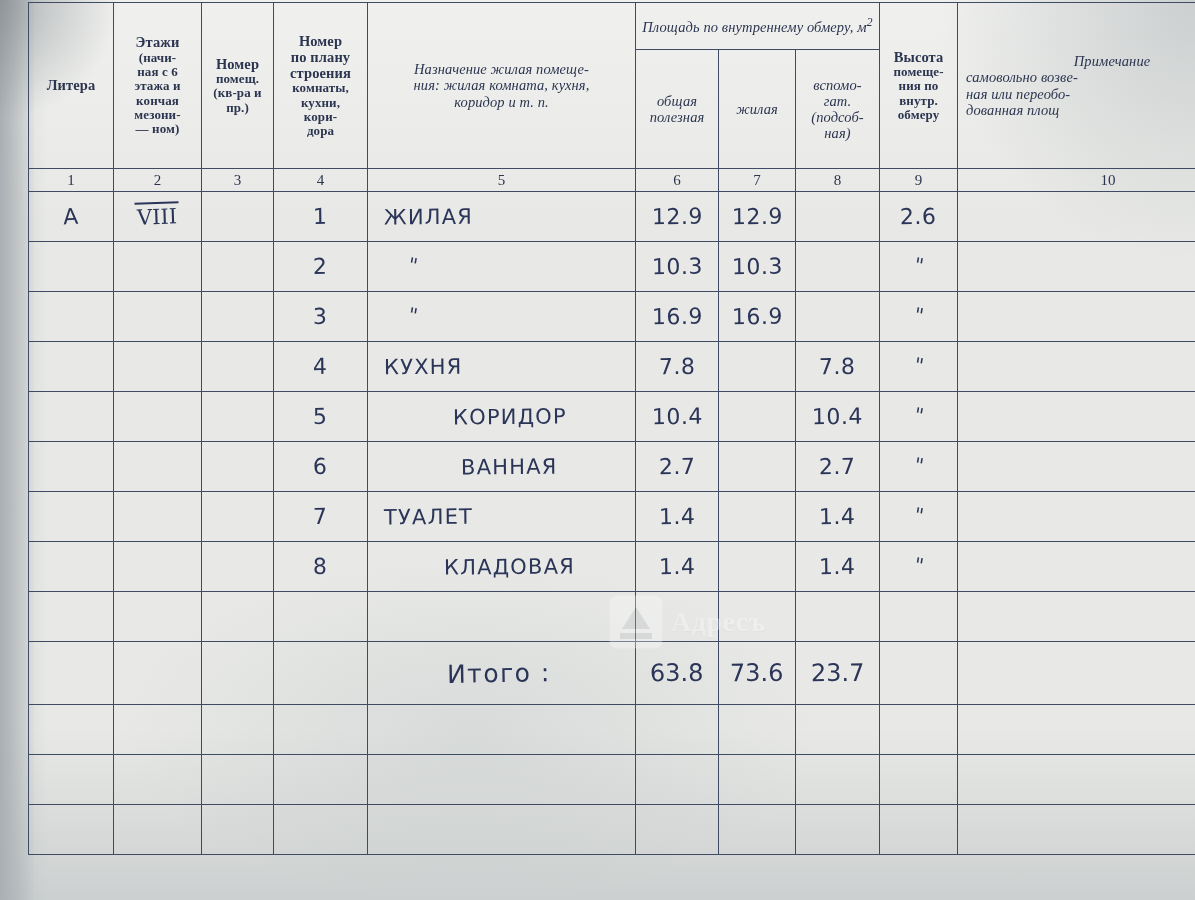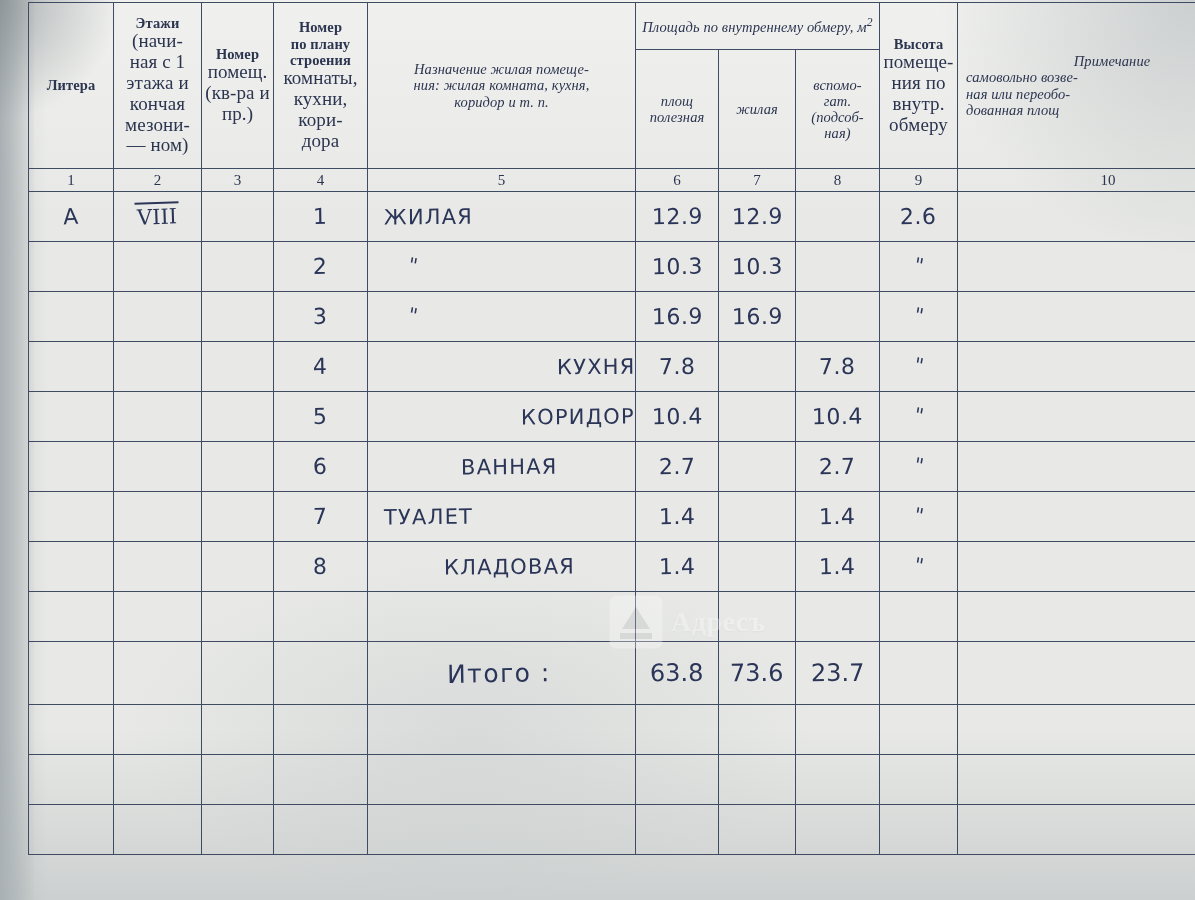--- a/index.html
+++ b/index.html
@@ -68,22 +68,22 @@
   .hdr {
     font-family: "Liberation Serif", serif;
     font-size: 14.5px;
     line-height: 1.12;
     font-weight: bold;
     padding: 2px 3px;
     letter-spacing: 0.1px;
   }
   .hdr-normal { font-weight: normal; font-style: italic; }
   .hdr .sub {
-    font-weight: normal;
-    font-size: 19px;
+    font-weight: bold;
+    font-size: 13px;
     line-height: 1.1;
   }
   .numrow td {
     font-size: 15px;
     height: 22px;
     font-family: "Liberation Serif", serif;
   }
   .data td {
     height: 49px;
   }
@@ -219,21 +219,21 @@
       <col style="width:78px">
       <col style="width:301px">
     </colgroup>
 
     <tbody>
         <tr>
       <td class="hdr" rowspan="2">Литера</td>
       <td class="hdr" rowspan="2">
         <div>Этажи</div>
         <div class="sub">(начи-</div>
-        <div class="sub">ная с 1</div>
+        <div class="sub">ная с 6</div>
         <div class="sub">этажа и</div>
         <div class="sub">кончая</div>
         <div class="sub">мезони-</div>
         <div class="sub">— ном)</div>
       </td>
       <td class="hdr" rowspan="2">
         <div>Номер</div>
         <div class="sub">помещ.</div>
         <div class="sub">(кв-ра и</div>
         <div class="sub">пр.)</div>
@@ -265,21 +265,21 @@
       <td class="hdr hdr-normal" rowspan="2" style="text-align:left;padding-left:8px">
         <div style="text-align:center">Примечание</div>
         <div>самовольно возве-</div>
         <div>ная или переобо-</div>
         <div>дованная площ</div>
       </td>
     </tr>
 
     <tr>
       <td class="hdr hdr-normal" style="height:118px">
-        <div>площ</div>
+        <div>общая</div>
         <div>полезная</div>
       </td>
       <td class="hdr hdr-normal">жилая</td>
       <td class="hdr hdr-normal">
         <div>вспомо-</div>
         <div>гат.</div>
         <div>(подсоб-</div>
         <div>ная)</div>
       </td>
     </tr>
@@ -334,34 +334,34 @@
       <td><span class="hand-num"></span></td>
       <td><span class="hand-ditto">"</span></td>
       <td><span class="hand-sm"></span></td>
     </tr>
 
     <tr class="data">
       <td><span class="hand-litera"></span></td>
       <td><span class="hand-sm"></span></td>
       <td><span class="hand-num"></span></td>
       <td><span class="hand-num">4</span></td>
-      <td style="text-align:right;padding-left:16px"><span class="hand">КУХНЯ</span></td>
+      <td style="text-align:left;padding-left:16px"><span class="hand">КУХНЯ</span></td>
       <td><span class="hand-num">7.8</span></td>
       <td><span class="hand-num"></span></td>
       <td><span class="hand-num">7.8</span></td>
       <td><span class="hand-ditto">"</span></td>
       <td><span class="hand-sm"></span></td>
     </tr>
 
     <tr class="data">
       <td><span class="hand-litera"></span></td>
       <td><span class="hand-sm"></span></td>
       <td><span class="hand-num"></span></td>
       <td><span class="hand-num">5</span></td>
-      <td style="text-align:right;padding-left:16px"><span class="hand">КОРИДОР</span></td>
+      <td style="text-align:center;padding-left:16px"><span class="hand">КОРИДОР</span></td>
       <td><span class="hand-num">10.4</span></td>
       <td><span class="hand-num"></span></td>
       <td><span class="hand-num">10.4</span></td>
       <td><span class="hand-ditto">"</span></td>
       <td><span class="hand-sm"></span></td>
     </tr>
 
     <tr class="data">
       <td><span class="hand-litera"></span></td>
       <td><span class="hand-sm"></span></td>

